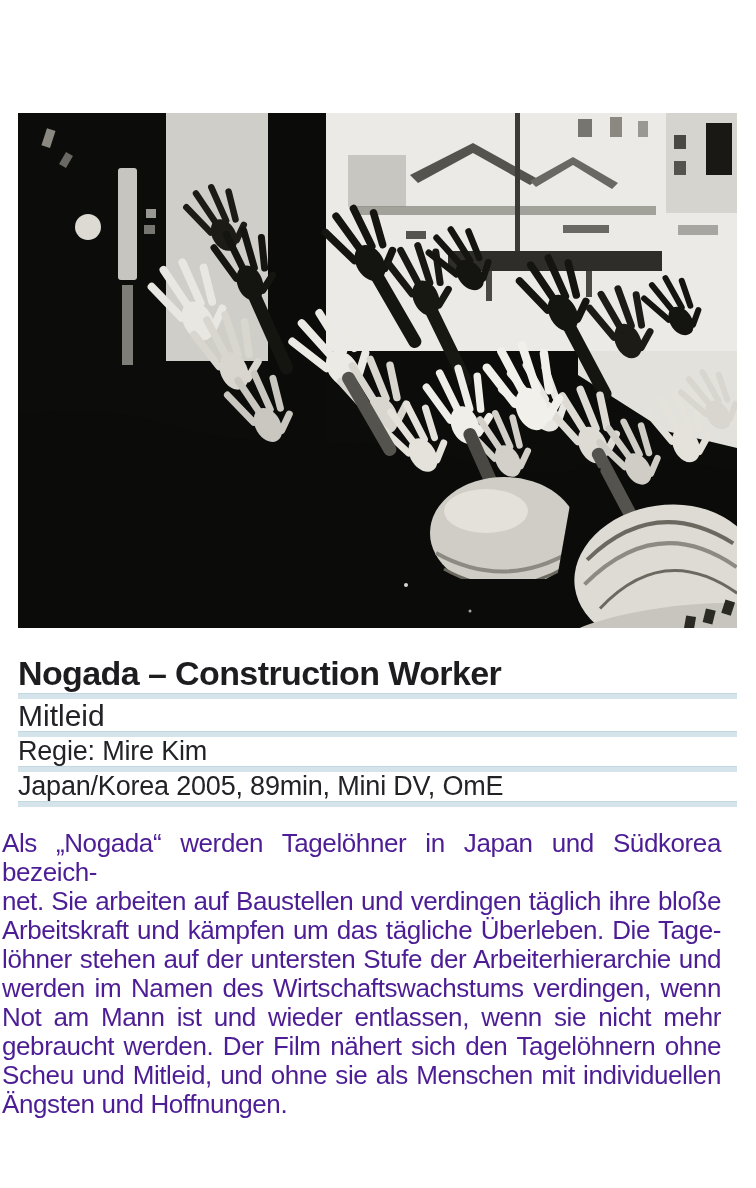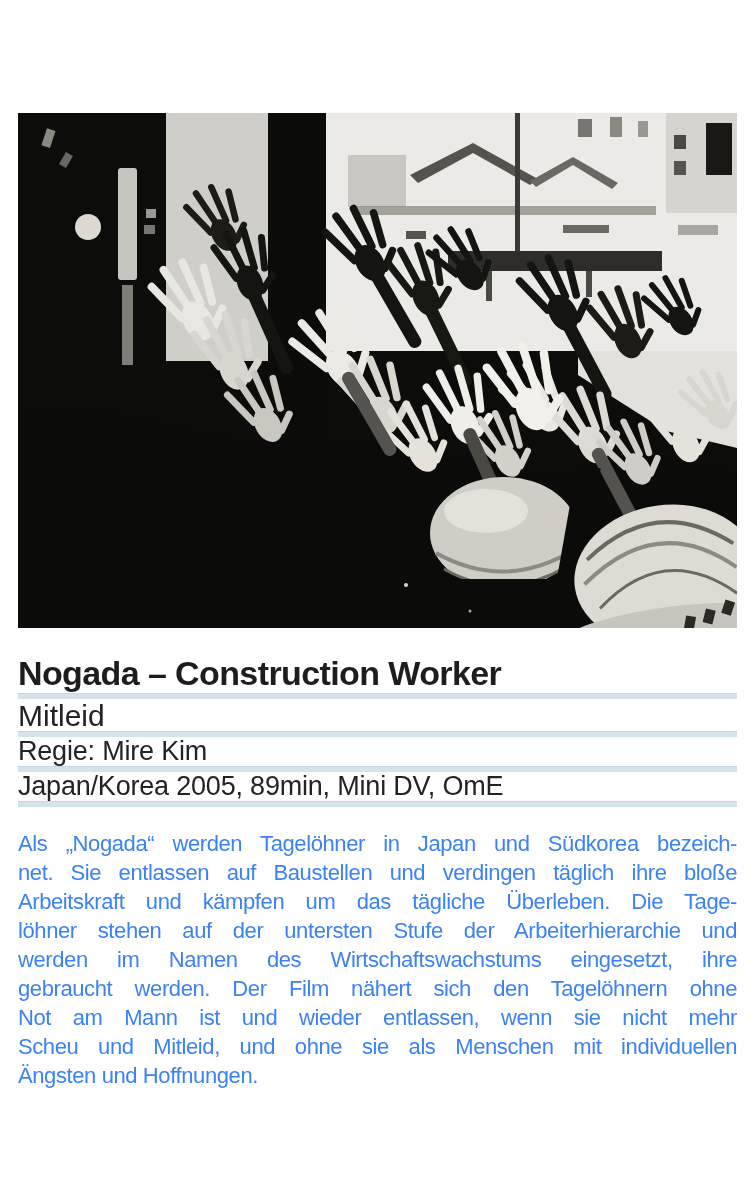--- a/index.html
+++ b/index.html
@@ -15,22 +15,22 @@
   .film-title{position:absolute;left:18px;top:655px;width:719px;margin:0;
       font-size:34px;line-height:36px;font-weight:700;letter-spacing:-0.6px;color:#1d1d20;}
   .rule{position:absolute;left:18px;width:719px;height:6px;background:#d5e4ea;border-top:1px solid #c3d7e0;box-sizing:border-box;}
   .rule1{top:693px;} .rule2{top:731px;} .rule3{top:766px;} .rule4{top:801px;}
   .orig-title{position:absolute;left:18px;top:701px;margin:0;font-size:30px;line-height:30px;font-weight:400;color:#232327;}
   .credit{position:absolute;left:18px;margin:0;font-size:27px;line-height:28px;font-weight:400;color:#232327;letter-spacing:-0.2px;}
   .director{top:737px;}
   .details{top:772px;}
 
   
-  .synopsis{position:absolute;left:18px;top:829px;width:719px;font-size:22px;
-      line-height:29px;letter-spacing:-0.4px;color:#3b82f6;}
+  .synopsis{position:absolute;left:2px;top:829px;width:719px;font-size:26px;
+      line-height:29px;letter-spacing:-0.4px;color:#4c1d95;}
   .syn-line{text-align:justify;text-align-last:justify;white-space:normal;}
   .syn-line.last{text-align:center;text-align-last:left;}
 </style>
 </head>
 <body style="background: rgb(255, 255, 255);">
 
 <div class="page">
 
   <div class="photo" role="img" aria-label="Black-and-white film still: many raised hands and gloved arms of day laborers between dark pillars, buildings in the bright background, two light hard hats in the dark foreground">
     <svg viewBox="0 0 719 515" preserveAspectRatio="none">
@@ -153,23 +153,23 @@
   <div class="rule rule1" style="background: rgb(213, 228, 234);"></div>
   <p class="orig-title">Mitleid</p>
   <div class="rule rule2" style="background: rgb(213, 228, 234);"></div>
   <p class="credit director">Regie: Mire Kim</p>
   <div class="rule rule3" style="background: rgb(213, 228, 234);"></div>
   <p class="credit details">Japan/Korea 2005, 89min, Mini DV, OmE</p>
   <div class="rule rule4" style="background: rgb(213, 228, 234);"></div>
 
   <div class="synopsis">
     <div class="syn-line">Als „Nogada“ werden Tagelöhner in Japan und Südkorea bezeich-</div>
-    <div class="syn-line">net. Sie entlassen auf Baustellen und verdingen täglich ihre bloße</div>
+    <div class="syn-line">net. Sie arbeiten auf Baustellen und verdingen täglich ihre bloße</div>
     <div class="syn-line">Arbeitskraft und kämpfen um das tägliche Überleben. Die Tage-</div>
     <div class="syn-line">löhner stehen auf der untersten Stufe der Arbeiterhierarchie und</div>
-    <div class="syn-line">werden im Namen des Wirtschaftswachstums eingesetzt, ihre</div>
+    <div class="syn-line">werden im Namen des Wirtschaftswachstums verdingen, wenn</div>
+    <div class="syn-line">Not am Mann ist und wieder entlassen, wenn sie nicht mehr</div>
     <div class="syn-line">gebraucht werden. Der Film nähert sich den Tagelöhnern ohne</div>
-    <div class="syn-line">Not am Mann ist und wieder entlassen, wenn sie nicht mehr</div>
     <div class="syn-line">Scheu und Mitleid, und ohne sie als Menschen mit individuellen</div>
     <div class="syn-line last">Ängsten und Hoffnungen.</div>
   </div>
 
 </div>
 
 </body></html>

